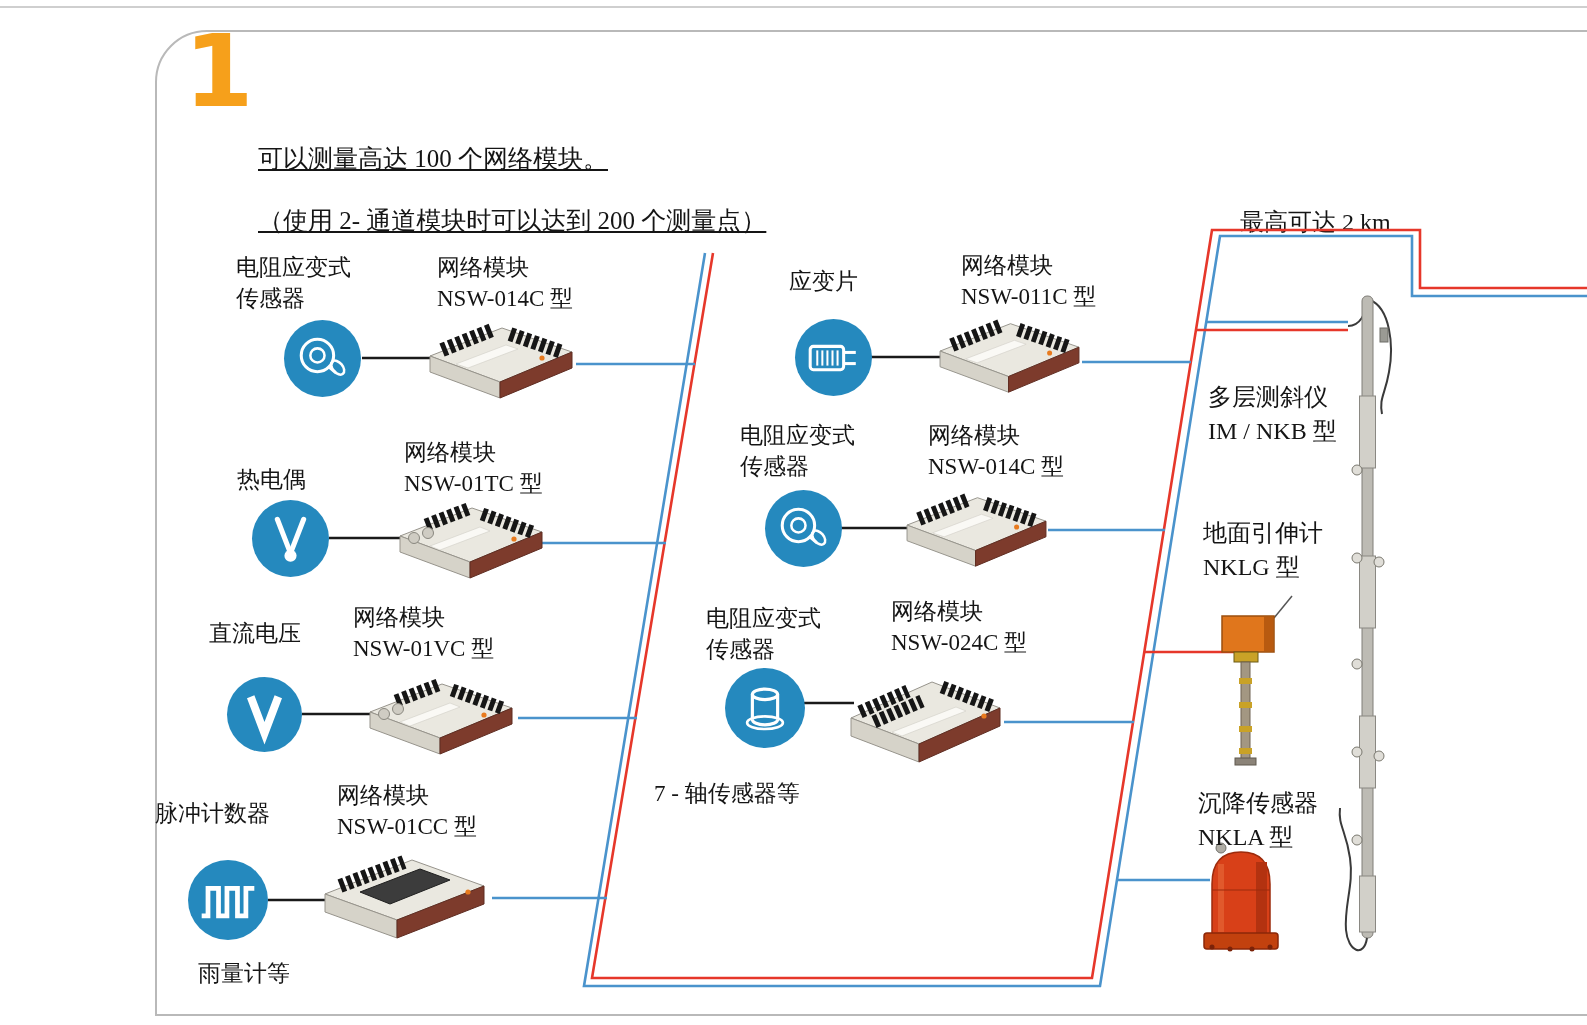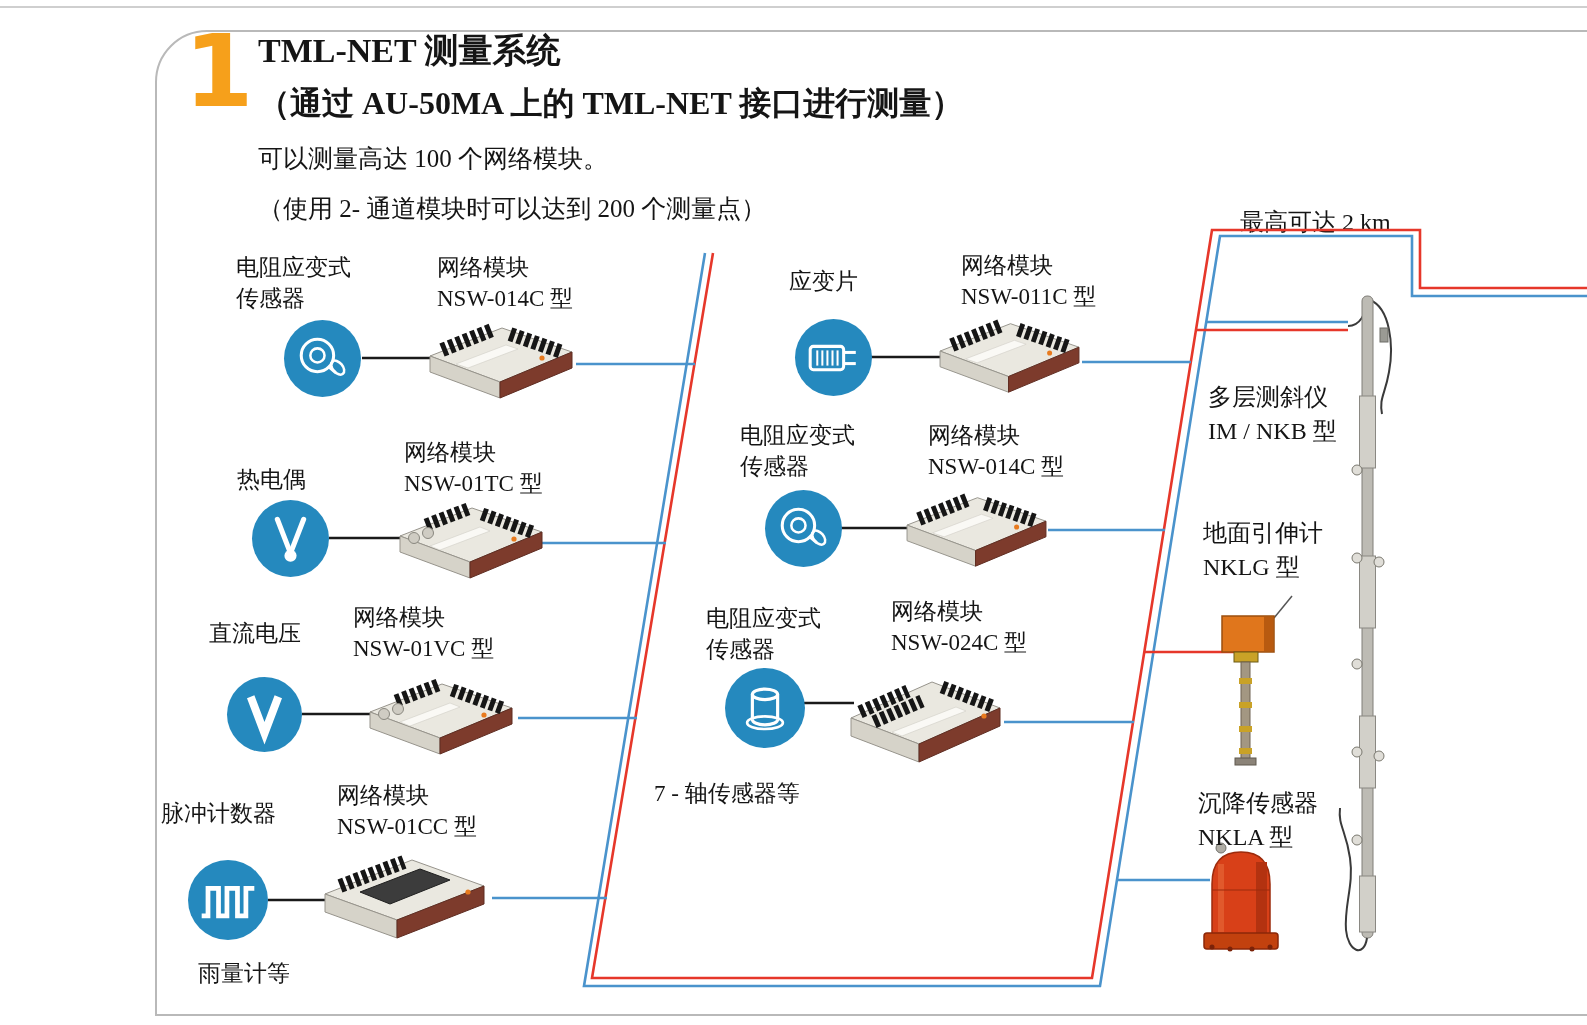--- a/index.html
+++ b/index.html
@@ -5,44 +5,42 @@
   html,body{margin:0;padding:0;background:#ffffff;}
   .canvas{position:relative;width:1587px;height:1025px;overflow:hidden;background:#ffffff;
           font-family:"Liberation Serif","DejaVu Serif",serif;color:#151515;}
   .top-edge{position:absolute;top:6px;left:0;right:0;border-top:2px solid #cfcfcf;}
   .panel-border{position:absolute;left:155px;top:30px;width:1460px;height:982px;
                 border:2px solid #b9b9b9;border-radius:52px 0 0 0;}
   .section-number{position:absolute;left:184px;top:22px;font-family:"DejaVu Sans",sans-serif;
                   font-weight:bold;font-size:100px;line-height:100px;color:#F6A01B;}
   .title-l1{position:absolute;left:258px;top:28px;font-size:34px;font-weight:bold;white-space:nowrap;}
   .title-l2{position:absolute;left:258px;top:82px;font-size:32px;font-weight:bold;white-space:nowrap;}
-  .sub{position:absolute;font-size:25px;white-space:nowrap;}
+  .sub{position:absolute;font-size:25px;white-space:nowrap;text-decoration:underline;}
   .distance{position:absolute;left:1240px;top:186px;font-size:24px;white-space:nowrap;margin-top:20px;}
   .label{position:absolute;font-size:23px;line-height:31px;white-space:nowrap;}
   .rlabel{position:absolute;font-size:24px;line-height:34px;white-space:nowrap;}
   .note{position:absolute;left:645px;top:840px;font-size:21.5px;line-height:37px;white-space:nowrap;}
   .sensor-circle{position:absolute;border-radius:50%;background:#2589BE;}
   .sensor-circle svg{display:block;width:100%;height:100%;}
   .module{position:absolute;}
   .overlay{position:absolute;left:0;top:0;width:1587px;height:1025px;}
   .hidden-defs{position:absolute;width:0;height:0;overflow:hidden;}
 </style>
 </head>
 <body>
 
 <div class="canvas">
 
   <div class="top-edge"></div>
   <div class="panel-border"></div>
 
   <div class="section-number">1</div>
-  <div class="title-l1">TML-NET 测量系统</div>
-  <div class="title-l2">（通过 AU-50MA 上的 TML-NET 接口进行测量）</div>
   <div class="sub" style="left:258px;top:142px">可以测量高达 100 个网络模块。</div>
-  <div class="sub" style="left:258px;top:192px">（使用 2- 通道模块时可以达到 200 个测量点）</div>
+  <div class="sub" style="left:258px;top:204px">（使用 2- 通道模块时可以达到 200 个测量点）</div>
   <div class="distance">最高可达 2 km</div>
 
   <svg class="hidden-defs" aria-hidden="true">
     <defs>
       <symbol id="m-basic" viewBox="0 0 150 92">
         <polygon points="4,42 76,14 146,38 74,68" fill="#EAE8E0" stroke="#97948C" stroke-width="1"></polygon>
         <polygon points="4,42 74,68 74,84 4,58" fill="#D6D3C9" stroke="#97948C" stroke-width="1"></polygon>
         <polygon points="74,68 146,38 146,54 74,84" fill="#7D3B2C" stroke="#5F2C21" stroke-width="1"></polygon>
         <path d="M16,36 L66,16" stroke="#161616" stroke-width="14" stroke-dasharray="5 3" fill="none"></path>
         <path d="M84,20 L136,38" stroke="#161616" stroke-width="14" stroke-dasharray="5 3" fill="none"></path>
@@ -214,21 +212,21 @@
   <div class="label" style="left:353px;top:602px">
     <div>网络模块</div>
     <div>NSW-01VC 型</div>
   </div>
   <div class="module" style="left:366px;top:670px">
     <svg width="150" height="92">
         <use href="#m-round"></use>
       </svg>
   </div>
 
-  <div class="label" style="left:161px;top:798px">
+  <div class="label" style="left:155px;top:798px">
     <div>脉冲计数器</div>
   </div>
   <div class="sensor-circle" style="left:188px;top:860px;width:80px;height:80px">
     <svg viewBox="0 0 76 76">
       <path d="M13,53 L19,53 L19,27 L29,27 L29,53 L37,53 L37,27 L47,27 L47,53 L55,53 L55,27 L63,27" fill="none" stroke="#fff" stroke-width="4.5"></path>
     </svg>
   </div>
   <div class="label" style="left:337px;top:780px">
     <div>网络模块</div>
     <div>NSW-01CC 型</div>

